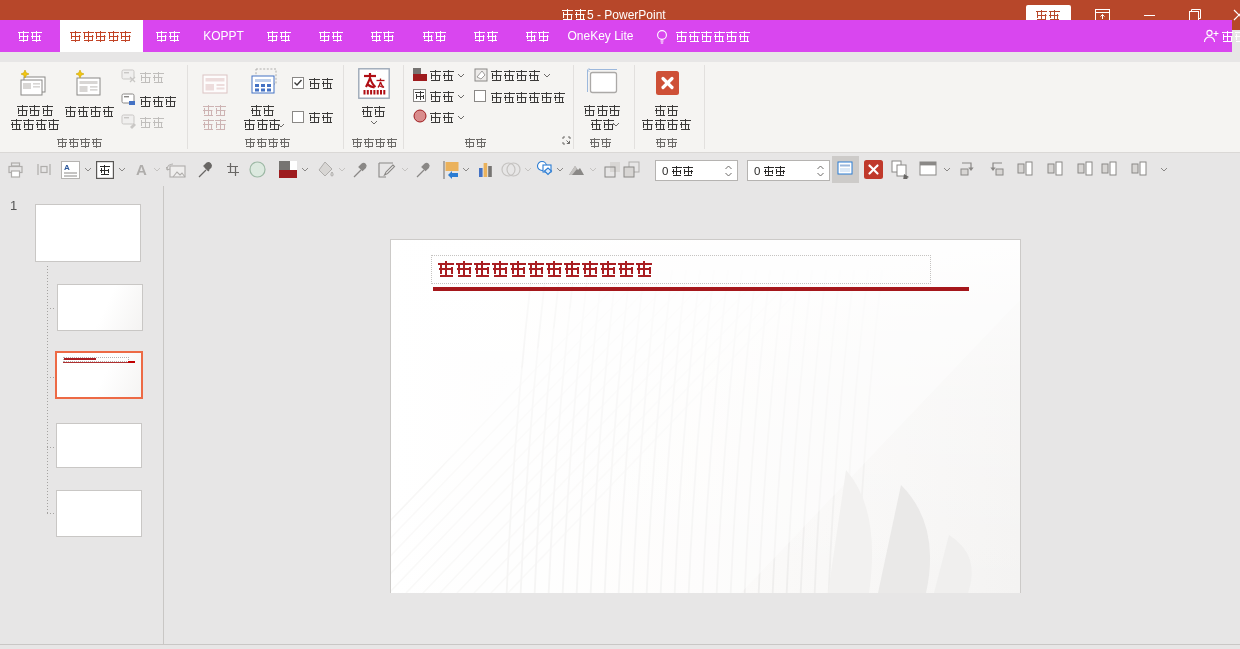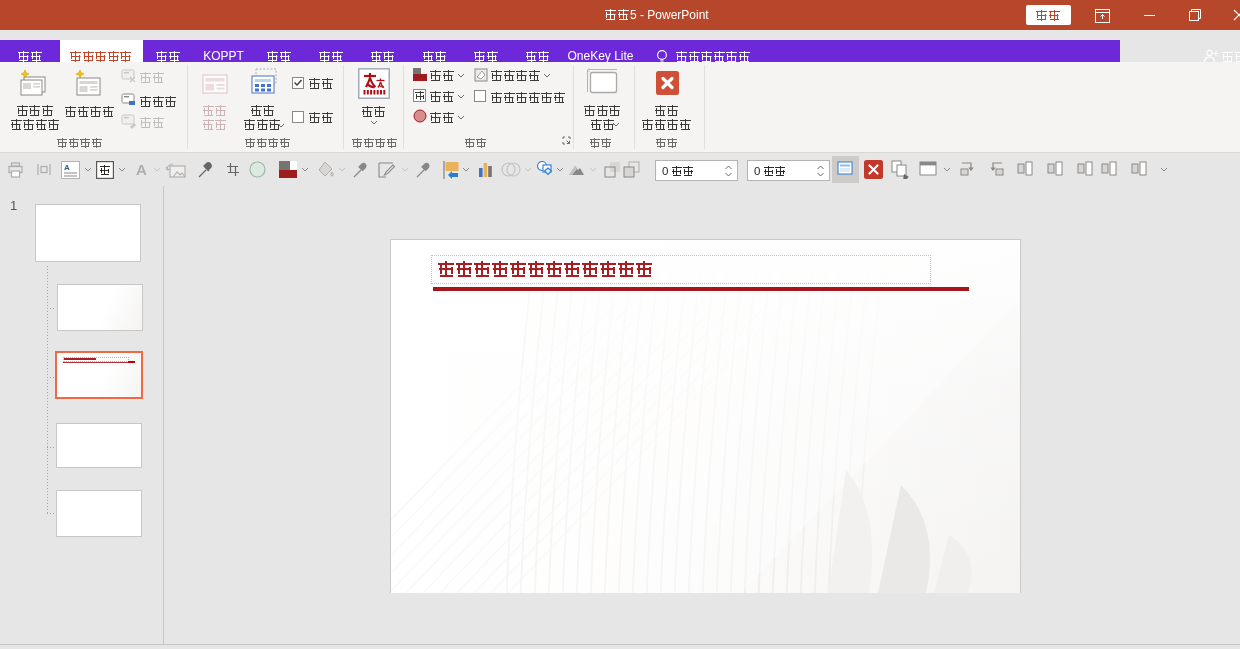--- a/index.html
+++ b/index.html
@@ -8,21 +8,21 @@
 i.g{display:inline-block;background-repeat:no-repeat;vertical-align:-1px;font-style:normal;
 background-image:linear-gradient(currentColor,currentColor),linear-gradient(currentColor,currentColor),linear-gradient(currentColor,currentColor),linear-gradient(currentColor,currentColor),linear-gradient(currentColor,currentColor),linear-gradient(currentColor,currentColor)}
 .g12{width:12.5px;height:11px;background-size:11px 1.2px,9.5px 1.2px,9px 1.2px,1.2px 11px,1.2px 6px,1.2px 5px;background-position:0 1px,.8px 5px,1px 9.5px,5px 0,1.2px 2.8px,8.8px 4.5px}
 .g11{width:11.5px;height:10px;background-size:10px 1.1px,9px 1.1px,8px 1.1px,1.1px 10px,1.1px 5px,1.1px 4px;background-position:0 1px,.6px 4.6px,1px 8.6px,4.6px 0,1px 2.6px,8px 4.2px}
 .g17{width:18px;height:16px;background-size:16px 2.2px,14px 2.2px,13px 2.2px,2.2px 16px,2.2px 9px,2.2px 7px;background-position:0 1.5px,1px 7px,1.5px 13.5px,7px 0,1.8px 4px,13px 5.5px}
 .r{position:absolute}
 .ctr{display:flex;align-items:center;justify-content:center}
 </style></head>
 <body>
 <div class="abs" style="left:0;top:0;width:1240px;height:30px;background:#B7472A">
-<div class="r" style="left:605px;top:8px;color:#fff;font-size:12px;white-space:nowrap"><i class="g g12"></i><i class="g g12"></i>5  -  PowerPoint</div>
+<div class="r" style="left:562px;top:8px;color:#fff;font-size:12px;white-space:nowrap"><i class="g g12"></i><i class="g g12"></i>5  -  PowerPoint</div>
 <div class="r ctr" style="left:1026px;top:5px;width:45px;height:20px;background:#fff;border-radius:2px;color:#B7472A">
       <i class="g g12" style="color:#B7472A"></i>
       <i class="g g12" style="color:#B7472A"></i>
     </div>
 <svg class="r" style="left:1095px;top:9px" width="15" height="14" viewBox="0 0 15 14">
       <g fill="none" stroke="#fff" stroke-width="1">
         <rect x="0.5" y="0.5" width="14" height="13"></rect>
         <line x1="0.5" y1="3.5" x2="14.5" y2="3.5"></line>
         <path d="M7.5 10 L7.5 5.5 M5.5 7.5 L7.5 5.5 L9.5 7.5"></path>
       </g>
@@ -34,21 +34,21 @@
         <path d="M2.5 2.5 V0.5 H11.5 V9.5 H9.5"></path>
       </g>
     </svg>
 <svg class="r" style="left:1233px;top:9px" width="12" height="12" viewBox="0 0 12 12">
       <g stroke="#fff" stroke-width="1.2">
         <line x1="1" y1="1" x2="11" y2="11"></line>
         <line x1="11" y1="1" x2="1" y2="11"></line>
       </g>
     </svg>
 </div>
-<div class="abs" style="left:0;top:40px;width:1120px;height:32px;background:#6d28d9;color:#fff;font-size:12px">
+<div class="abs" style="left:0;top:20px;width:1232px;height:32px;background:#d946ef;color:#fff;font-size:12px">
 <div class="r ctr" style="left:0.5px;top:0;width:60px;height:32px;white-space:nowrap">
       <i class="g g12"></i>
       <i class="g g12"></i>
     </div>
 <div class="r ctr" style="left:60px;top:0;width:83px;height:32px;background:#fff;color:#C24325;white-space:nowrap">
       <i class="g g12" style="color:#C24325"></i>
       <i class="g g12" style="color:#C24325"></i>
       <i class="g g12" style="color:#C24325"></i>
       <i class="g g12" style="color:#C24325"></i>
       <i class="g g12" style="color:#C24325"></i>

